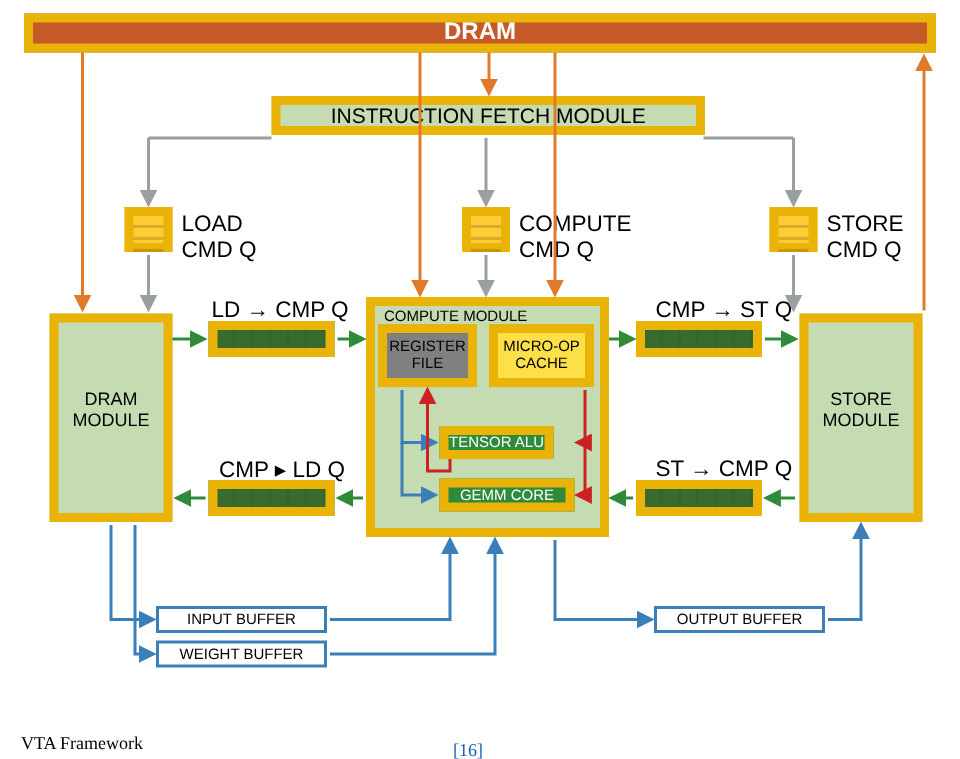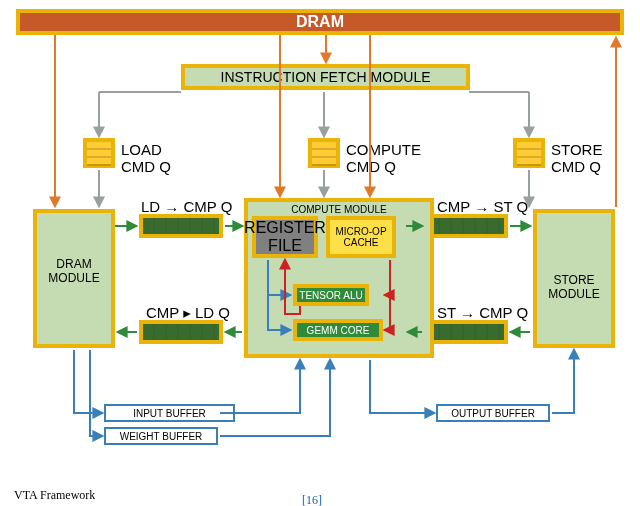--- a/index.html
+++ b/index.html
@@ -1,23 +1,23 @@
 <!DOCTYPE html>
 <html><head>
 <meta charset="utf-8">
 <style>
   * { box-sizing: border-box; margin: 0; padding: 0; }
   body { width: 640px; height: 506px; position: relative; font-family: Arial, sans-serif; background: #fff; }
-  .block { position: absolute; border: 4px solid #eab308; display: flex; align-items: center; justify-content: center; text-align: center; }
+  .block { position: absolute; border: 6px solid #eab308; display: flex; align-items: center; justify-content: center; text-align: center; }
   .dram { background: #c65928; color: #fff; font-size: 16px; font-weight: bold; }
   .imod { background: #c5dcb3; font-size: 14px; }
   .mod { background: #c5dcb3; font-size: 12px; }
   .cmdq { background: #ffcc33; }
   .queue { background: #3a6b2e; }
-  .reg { background: #808080; font-size: 16px; color: #000; }
+  .reg { background: #808080; font-size: 10px; color: #000; }
   .uop { background: #fde047; font-size: 10px; }
   .alu { background: #2f8a3a; font-size: 10px; color: #fff; }
   .gemm { background: #2f8a3a; font-size: 10px; color: #fff; }
   .buf { background: #fff; font-size: 10px; border: 2px solid #3a7fb8; }
   .lbl { position: absolute; font-size: 15px; }
   .caption { position: absolute; font-size: 12px; font-family: Georgia, serif; }
   .cite { position: absolute; font-size: 12px; font-family: Georgia, serif; color: #1a5fb4; }
   svg.arrows { position: absolute; top: 0; left: 0; width: 640px; height: 506px; pointer-events: none; }
   .stripe { position: absolute; background: #000; opacity: 0.15; }
 </style>
@@ -90,41 +90,41 @@
   <div class="stripe" style="top:0;left:34px;height:100%;width:2px;background:#2a4a22;"></div>
   <div class="stripe" style="top:0;left:46px;height:100%;width:2px;background:#2a4a22;"></div>
   <div class="stripe" style="top:0;left:58px;height:100%;width:2px;background:#2a4a22;"></div>
   <div class="stripe" style="top:0;left:70px;height:100%;width:2px;background:#2a4a22;"></div>
 </div>
 
 <div class="block mod" style="left:33px; top:209px; width:82px; height:139px; align-items:flex-start; padding-top:44px;">
   <span>DRAM MODULE</span>
 </div>
 
-<div class="block mod" style="left:244px; top:198px; width:190px; height:160px; align-items:flex-start; justify-content:center; padding:2px 6px;">
+<div class="block mod" style="left:244px; top:198px; width:162px; height:160px; align-items:flex-start; justify-content:flex-start; padding:2px 6px;">
   <span style="font-size:10px;">COMPUTE MODULE</span>
 </div>
 <div class="block reg" style="left:252px; top:216px; width:66px; height:42px;">
   <span>REGISTER FILE</span>
 </div>
 <div class="block uop" style="left:326px; top:216px; width:70px; height:42px;">
   <span>MICRO-OP CACHE</span>
 </div>
 <div class="block alu" style="left:293px; top:284px; width:76px; height:22px;">
   <span>TENSOR ALU</span>
 </div>
 <div class="block gemm" style="left:293px; top:319px; width:90px; height:22px;">
   <span>GEMM CORE</span>
 </div>
 
-<div class="block mod" style="left:533px; top:209px; width:82px; height:139px; align-items:flex-start; padding-top:60px;">
+<div class="block mod" style="left:533px; top:209px; width:82px; height:139px; align-items:flex-start; padding-top:44px;">
   <span>STORE MODULE</span>
 </div>
 
-<div class="block buf" style="left:104px; top:404px; width:131px; height:18px;">
+<div class="block buf" style="left:104px; top:404px; width:114px; height:18px;">
   <span>INPUT BUFFER</span>
 </div>
 <div class="block buf" style="left:104px; top:427px; width:114px; height:18px;">
   <span>WEIGHT BUFFER</span>
 </div>
 <div class="block buf" style="left:436px; top:404px; width:114px; height:18px;">
   <span>OUTPUT BUFFER</span>
 </div>
 
 <div class="caption" style="left:14px; top:459px;margin-top:29px;">VTA Framework</div>

